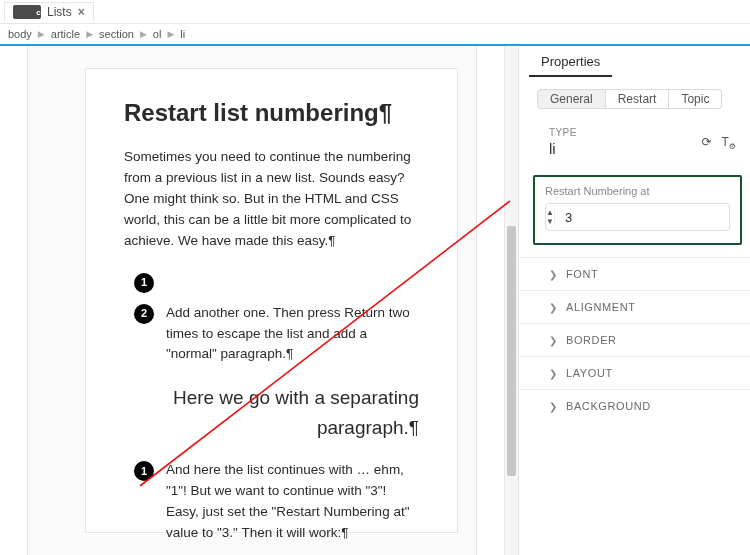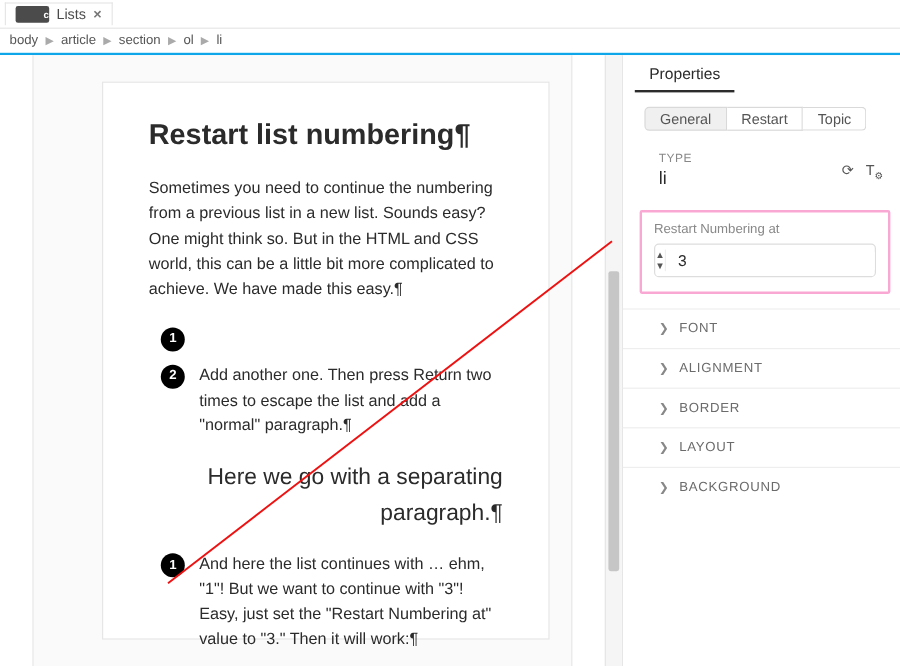--- a/index.html
+++ b/index.html
@@ -32,21 +32,21 @@
 .ptab { border: 1px solid #d9d9d9; padding: 2px 12px; font-size: 12px; color: #555; background: #fff; cursor: pointer; }
 .ptab + .ptab { border-left: none; }
 .ptab.active { background: #f0f0f0; }
 .ptab:first-child { border-top-left-radius: 4px; border-bottom-left-radius: 4px; }
 .ptab:last-child { border-top-right-radius: 4px; border-bottom-right-radius: 4px; }
 .type-row { padding: 4px 4px 8px 30px; position: relative; }
 .type-label { font-size: 10px; color: #888; letter-spacing: 0.4px; }
 .type-value { font-size: 15px; color: #2b2b2b; margin-top: 2px; }
 .type-actions { position: absolute; right: 14px; top: 12px; display: flex; gap: 10px; color: #555; }
 .type-actions span { cursor: pointer; }
-.highlight-box { border: 2px solid #f9a8d4; margin: 10px 8px 12px 14px; padding: 8px 10px 12px 10px; border-radius: 2px; }
+.highlight-box { border: 2px solid #14532d; margin: 10px 8px 12px 14px; padding: 8px 10px 12px 10px; border-radius: 2px; }
 .hl-label { font-size: 11px; color: #888; margin-bottom: 6px; }
 .num-input { display: flex; align-items: center; border: 1px solid #ddd; border-radius: 4px; height: 28px; overflow: hidden; }
 .stepper { width: 18px; display: flex; flex-direction: column; border-right: 1px solid #eee; }
 .stepper span { flex:1; display:flex; align-items:center; justify-content:center; font-size:8px; color:#555; cursor:pointer; }
 .num-input input { border: none; outline: none; padding: 0 10px; font-size: 13px; flex: 1; color: #2b2b2b; }
 .acc { border-top: 1px solid #eee; padding: 10px 16px 10px 30px; display: flex; align-items: center; gap: 8px; color: #6b6b6b; font-size: 11px; letter-spacing: 0.6px; cursor: pointer; }
 .acc .chev { font-size: 10px; color: #888; }
 svg.annotation { position: absolute; top: 0; left: 0; pointer-events: none; }
 </style>
 </head>

